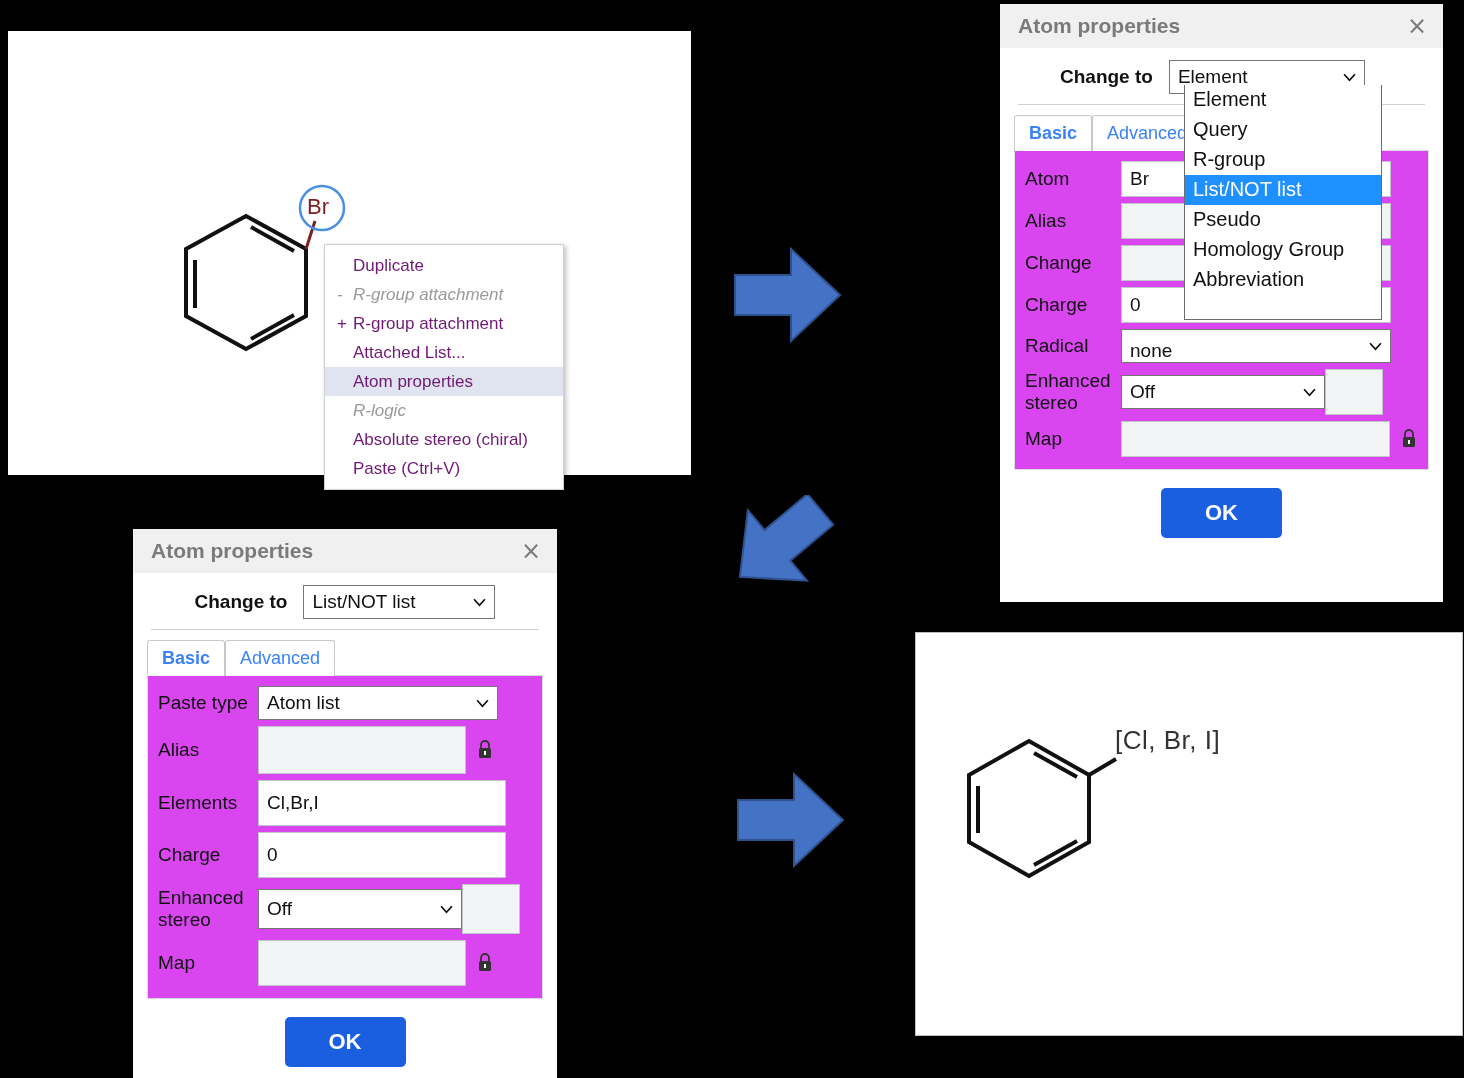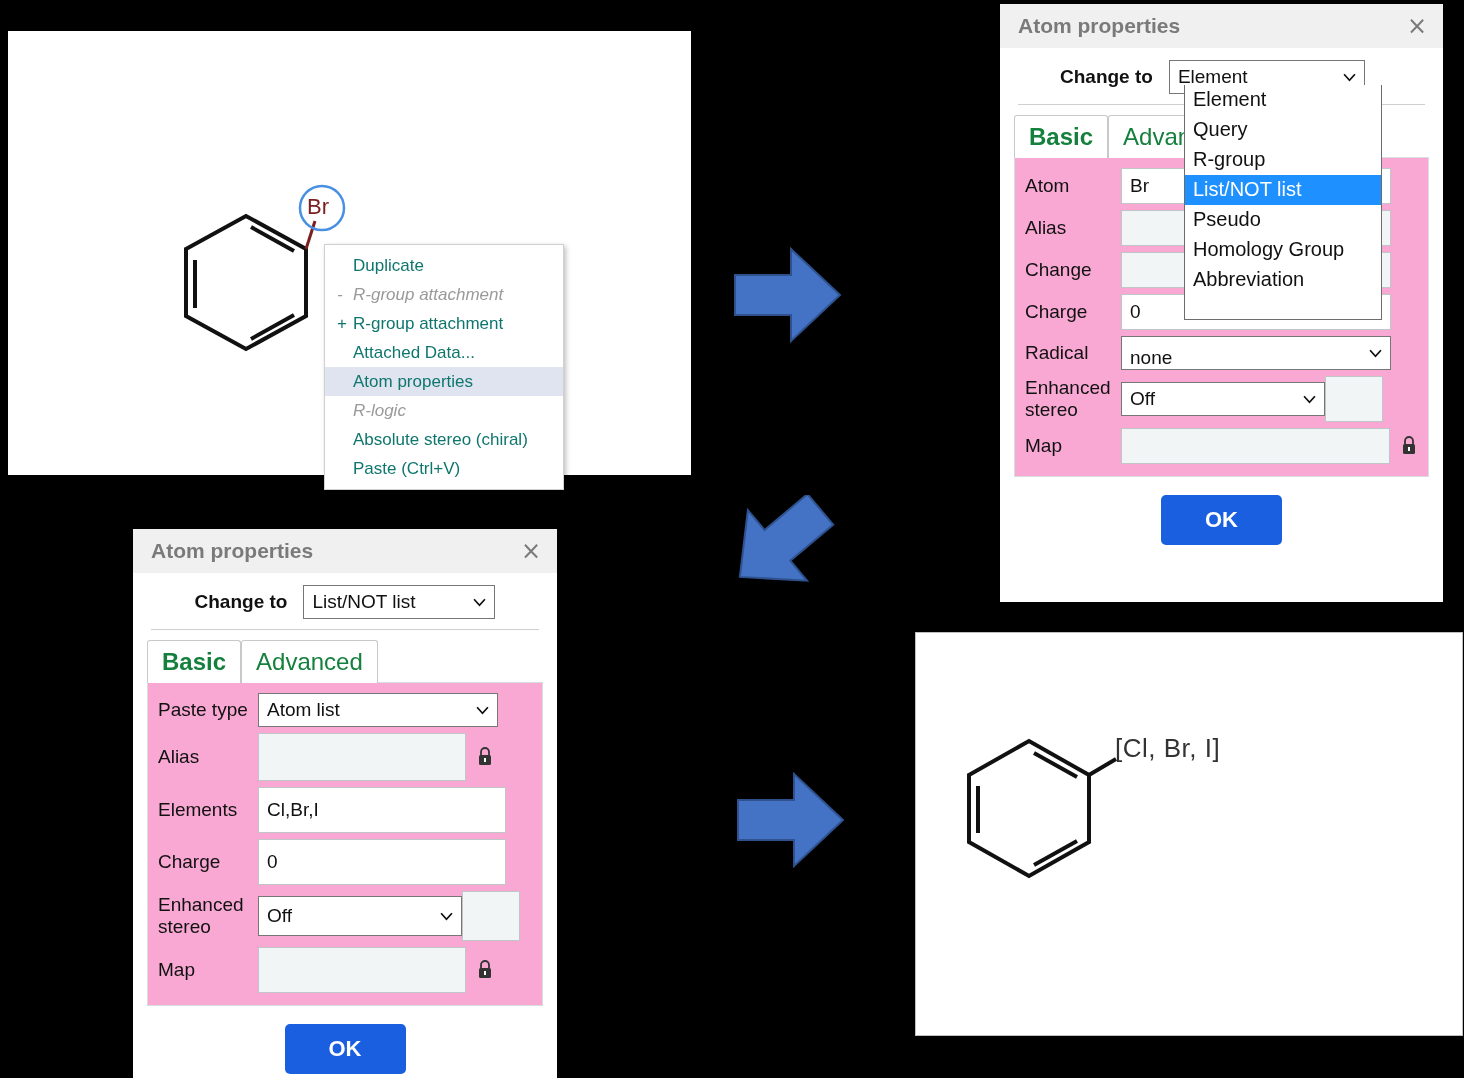--- a/index.html
+++ b/index.html
@@ -46,21 +46,21 @@
     top: 213px;
     width: 238px;
     background: #ffffff;
     border: 1px solid #d0d0d0;
     box-shadow: 2px 2px 5px rgba(0,0,0,0.25);
     padding: 6px 0 6px 0;
     z-index: 20;
   }
   .menu-item {
     font-size: 17px;
-    color: #0f766e;
+    color: #701a75;
     padding: 4px 0 4px 12px;
     line-height: 21px;
     white-space: nowrap;
   }
   .menu-item.disabled {
     color: #9a9a9a;
     font-style: italic;
   }
   .menu-item.selected {
     background: #dfe4f0;
@@ -143,38 +143,38 @@
   .tabs {
     display: flex;
     padding-left: 14px;
     margin-top: 10px;
     align-items: flex-end;
   }
   .tab {
     border: 1px solid #c8c8c8;
     border-bottom: none;
     background: #f7f9fa;
-    font-size: 24px;
-    color: #15803d;
+    font-size: 18px;
+    color: #3b82f6;
     padding: 7px 14px 7px 14px;
     border-radius: 3px 3px 0 0;
     cursor: pointer;
   }
   .tab.active {
     background: #ffffff;
     font-weight: bold;
     position: relative;
     z-index: 3;
   }
   .tab.inactive { background: #ffffff; }
 
   .fieldset {
     margin: 0 14px;
     border: 1px solid #d8dde0;
-    background: #f9a8d4;
+    background: #d946ef;
     padding: 10px 10px 12px 10px;
     box-sizing: border-box;
     margin-top: -1px;
   }
   .field-row {
     display: flex;
     align-items: center;
     margin-bottom: 6px;
   }
   .field-label {
@@ -285,21 +285,21 @@
 
     <ellipse cx="314" cy="177" rx="22" ry="22" fill="none" stroke="#4a90e2" stroke-width="2.5"></ellipse>
   </svg>
 
   <div style="position:absolute;left:299px;top:163px;font-size:22px;color:#7a2020;font-family:'Liberation Sans',sans-serif;">Br</div>
 
   <div id="context-menu">
       <div class="menu-item"><span class="sign"></span><span>Duplicate</span></div>
       <div class="menu-item disabled"><span class="sign">-</span><span>R-group attachment</span></div>
       <div class="menu-item"><span class="sign">+</span><span>R-group attachment</span></div>
-      <div class="menu-item"><span class="sign"></span><span>Attached Data...</span></div>
+      <div class="menu-item"><span class="sign"></span><span>Attached List...</span></div>
       <div class="menu-item selected"><span class="sign"></span><span>Atom properties</span></div>
       <div class="menu-item disabled"><span class="sign"></span><span>R-logic</span></div>
       <div class="menu-item"><span class="sign"></span><span>Absolute stereo (chiral)</span></div>
       <div class="menu-item"><span class="sign"></span><span>Paste (Ctrl+V)</span></div>
     </div>
 </div>
 
 <div class="dialog" id="dialog-element">
   <div class="dialog-titlebar">
     <span class="dialog-title">Atom properties</span>
@@ -462,21 +462,21 @@
 </div>
 
 <div class="panel" id="canvas-bottom-right">
   <svg class="mol-svg" width="546" height="402">
     <polygon points="53,142 113,108 173,142 173,209 113,243 53,209" fill="none" stroke="#111111" stroke-width="4"></polygon>
     <line x1="62" y1="153" x2="62" y2="200" stroke="#111111" stroke-width="4"></line>
     <line x1="118" y1="120" x2="161" y2="144" stroke="#111111" stroke-width="4"></line>
     <line x1="118" y1="232" x2="161" y2="208" stroke="#111111" stroke-width="4"></line>
     <line x1="173" y1="142" x2="200" y2="126" stroke="#111111" stroke-width="4"></line>
   </svg>
-  <div style="position:absolute;left:199px;top:100px;font-size:26px;color:#333333;font-family:'Liberation Sans',sans-serif;letter-spacing:0.5px;">[Cl, Br, I]</div>
+  <div style="position:absolute;left:199px;top:92px;font-size:26px;color:#333333;font-family:'Liberation Sans',sans-serif;letter-spacing:0.5px;">[Cl, Br, I]</div>
 </div>
 
 <svg class="arrow" style="left:733px;top:247px;" width="110" height="96">
   <polygon points="2,28 58,28 58,2 107,48 58,94 58,68 2,68" fill="#4472c4" stroke="#2f528f" stroke-width="2"></polygon>
 </svg>
 
 <svg class="arrow" style="left:726px;top:495px;" width="110" height="100">
   <g transform="rotate(140 55 50)">
     <polygon points="2,32 58,32 58,6 107,52 58,98 58,72 2,72" fill="#4472c4" stroke="#2f528f" stroke-width="2"></polygon>
   </g>

